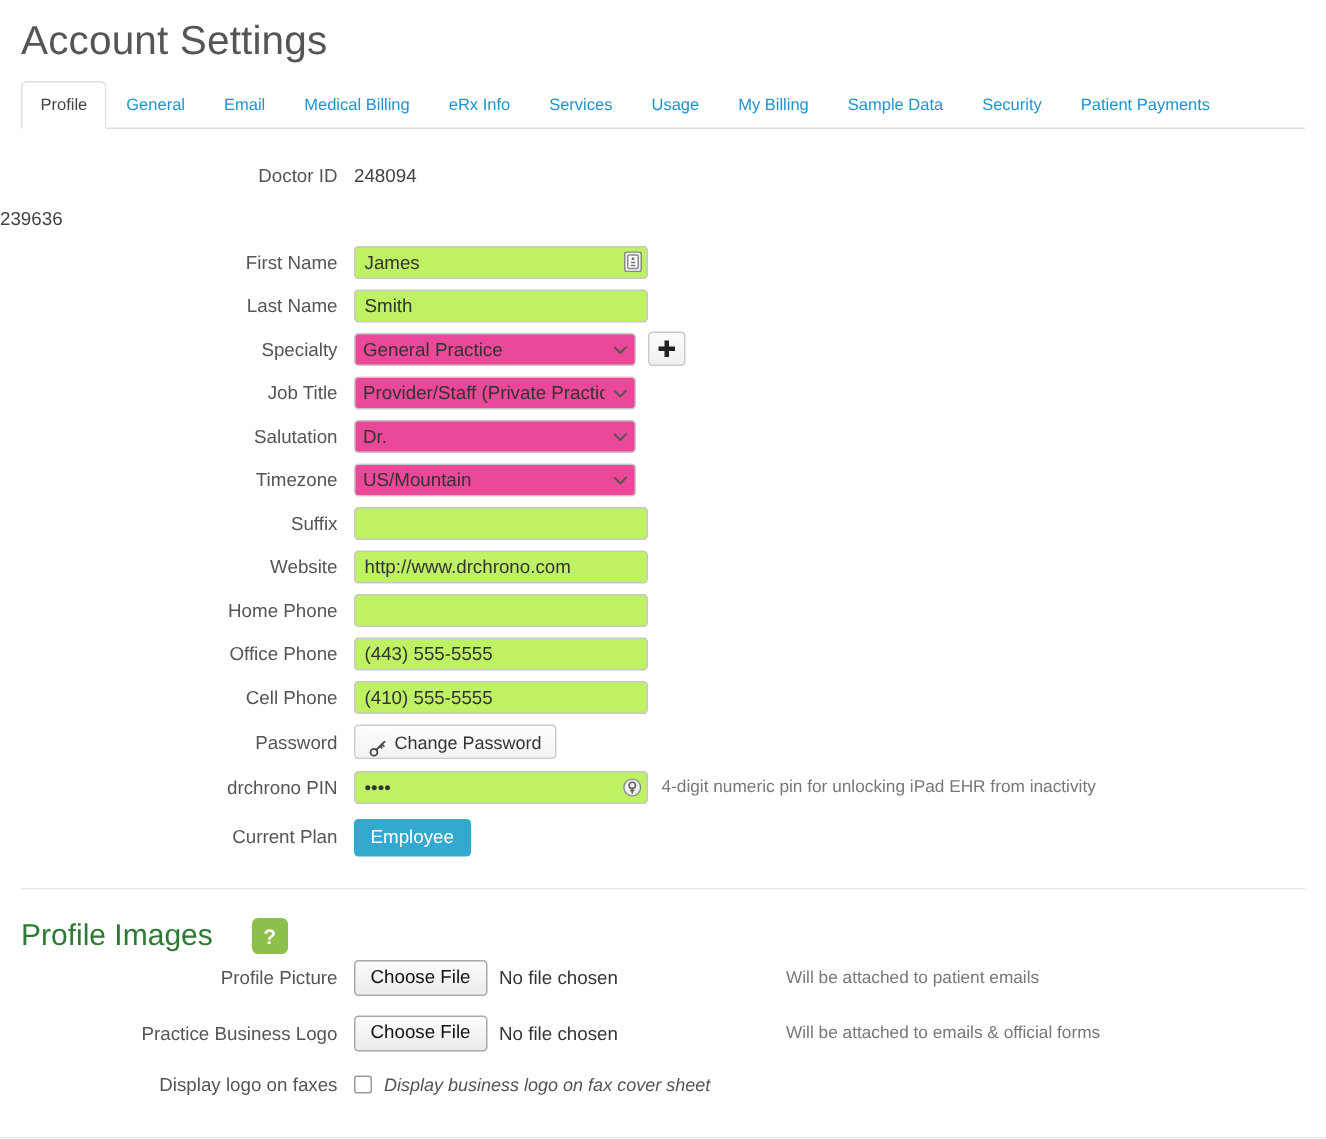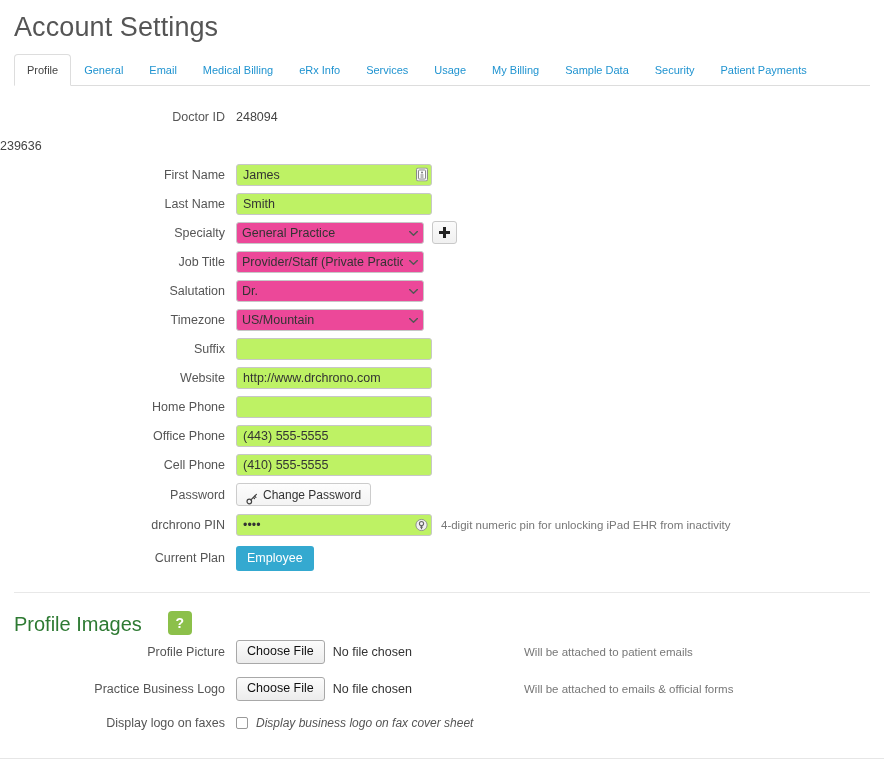--- a/index.html
+++ b/index.html
@@ -238,20 +238,21 @@
   hr.sep {
     border: 0;
     border-top: 1px solid #e8e8e8;
     margin: 16px 14px 0 14px;
     height: 0;
   }
 
   
   .section-head {
     display: flex;
+    align-items: center;
     padding: 18px 0 0 14px;
   }
   .section-title {
     font-size: 20px;
     color: #2e7a33;
     font-weight: normal;
     line-height: 26px;
     margin: 0;
   }
   .help-sq {

